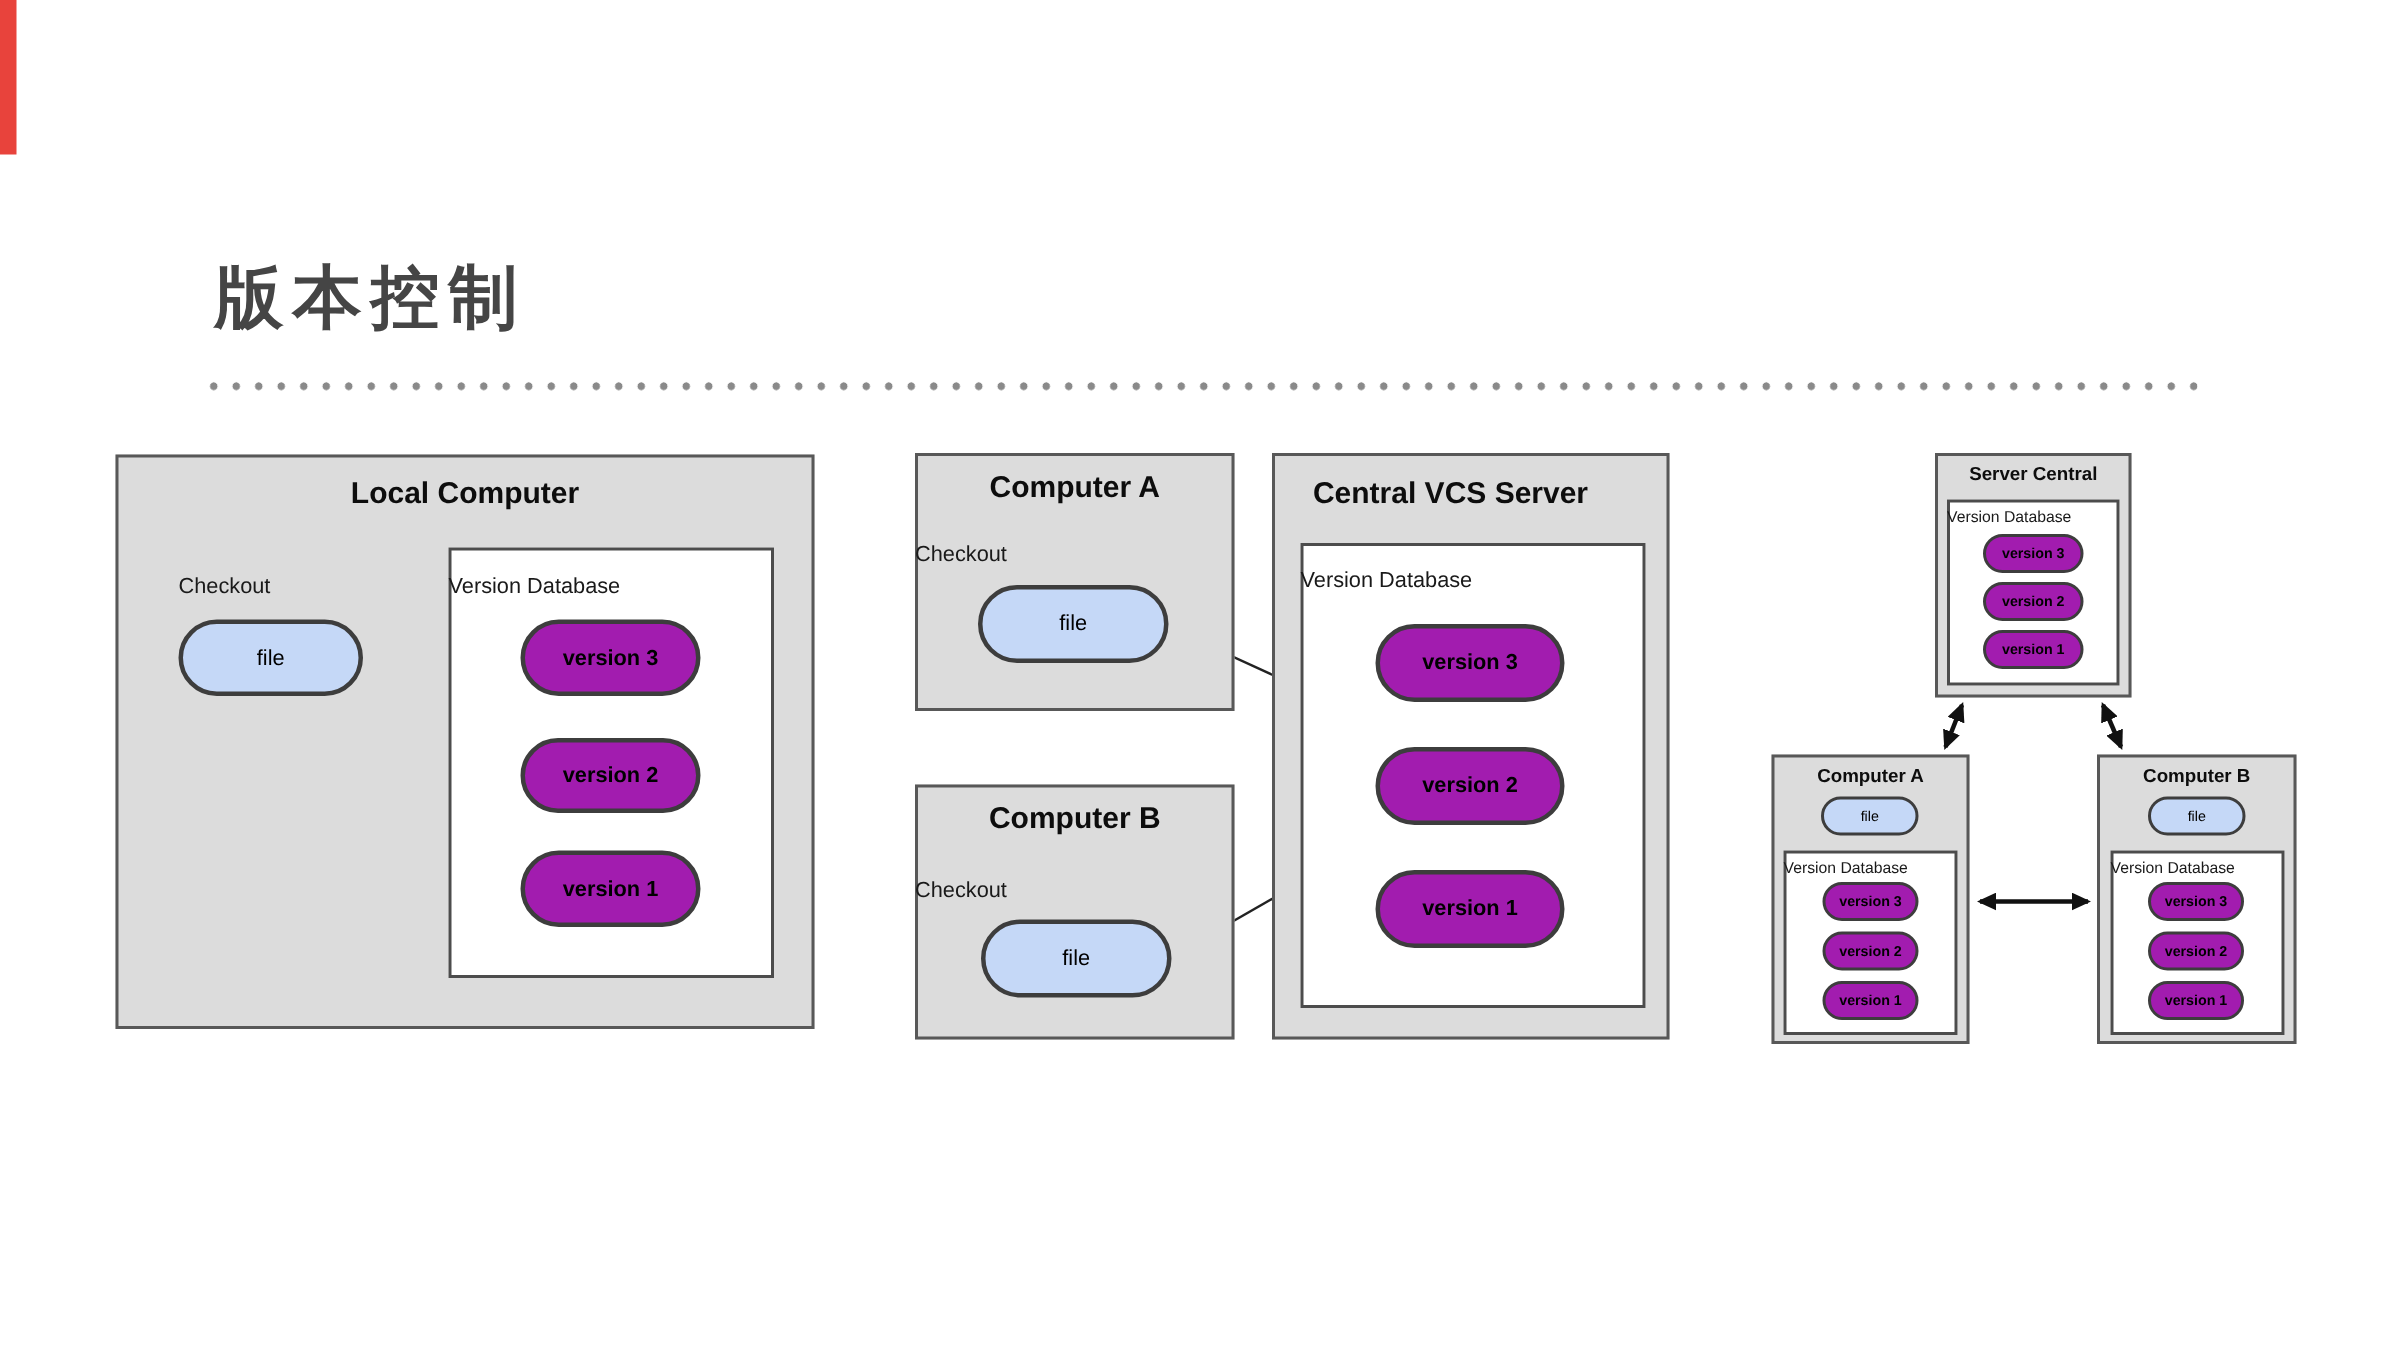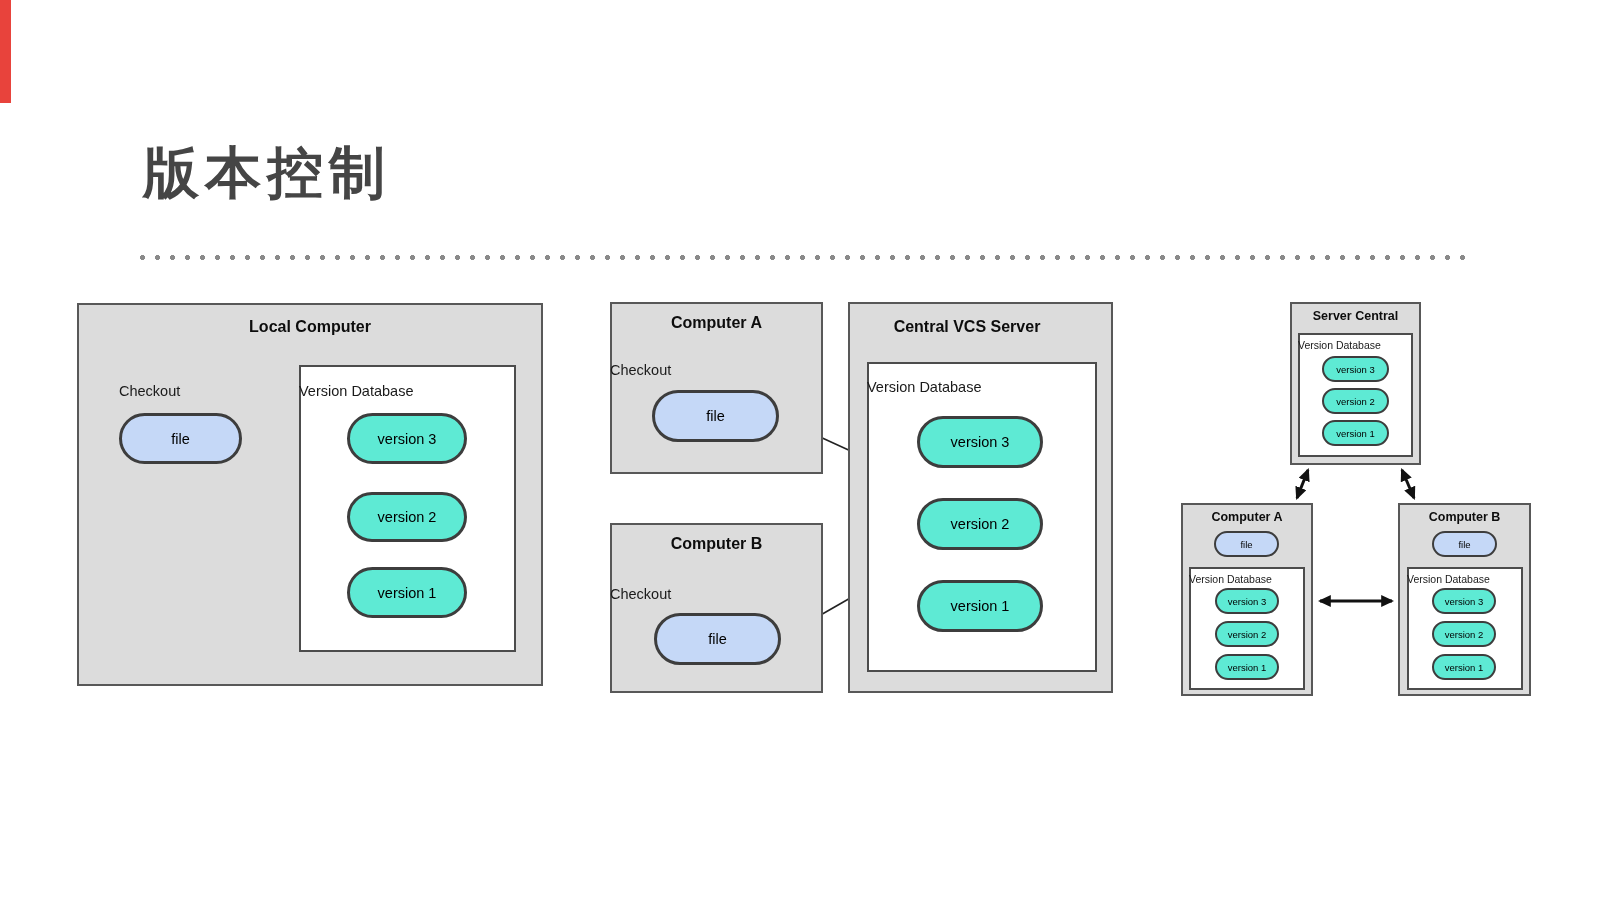--- a/index.html
+++ b/index.html
@@ -5,42 +5,42 @@
   html,body { margin:0; padding:0; background:#ffffff; }
   .slide {
     position:relative; width:1600px; height:900px; background:#ffffff;
     font-family:"Liberation Sans", sans-serif; overflow:hidden; color:#111;
   }
   .abs { position:absolute; box-sizing:border-box; }
 
   
   .accent-bar { left:0; top:0; width:11px; height:103px; background:#e8433c; }
   .slide-title {
-    left:143px; top:136px; width:420px; height:64px;
+    left:143px; top:168px; width:420px; height:64px;
     font-family:"DejaVu Serif", serif; font-weight:bold;
-    font-size:56px; letter-spacing:6px; color:#454545;
+    font-size:46px; letter-spacing:6px; color:#454545;
   }
   .dots {
     left:135px; top:254px; width:1330px; height:7px;
     background-image:radial-gradient(circle, #8a8a8a 2.5px, rgba(0,0,0,0) 2.7px);
     background-size:15px 7px; background-position:0 50%; background-repeat:repeat-x;
   }
 
   
   .gbox { background:#dcdcdc; border:2px solid #585858; }
   .wbox { background:#ffffff; border:2px solid #4c4c4c; }
   .pill {
     display:flex; align-items:center; justify-content:center;
     border:3px solid #3d3d3d; color:#000;
   }
   .pill.blue  { background:#c5d8f7; }
-  .pill.green { background:#5eead4; }
+  .pill.green { background:#a21caf;font-weight:bold; }
   .pill.lg { border-radius:26px; font-size:14.5px; }
   .pill.sm { border-radius:13px; border-width:2px; font-size:9.5px; }
-  .box-title { font-weight:bold; text-align:center; font-size:16px; color:#0d0d0d; }
+  .box-title { font-weight:bold; text-align:center; font-size:20px; color:#0d0d0d; }
   .box-title.sm { font-size:12.5px; }
   .lbl { font-size:14.5px; color:#1a1a1a; }
   .lbl.sm { font-size:10.5px; }
 
   svg.overlay { position:absolute; left:0; top:0; width:1600px; height:900px; pointer-events:none; }
   .conn { stroke:#333333; stroke-width:1.6; }
   .arrow { stroke:#222222; stroke-width:1.6; }
   .darrow { stroke:#111111; stroke-width:3; }
 </style>
 </head>

